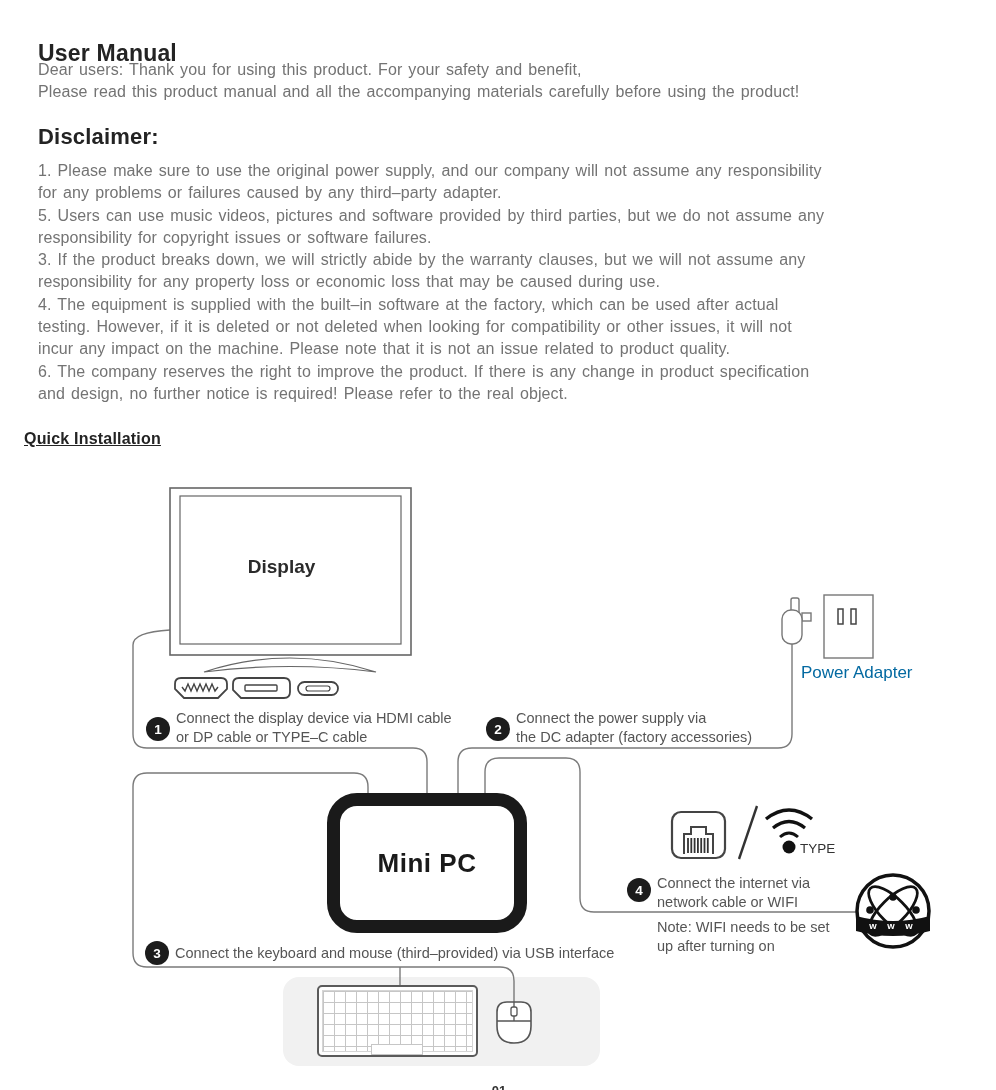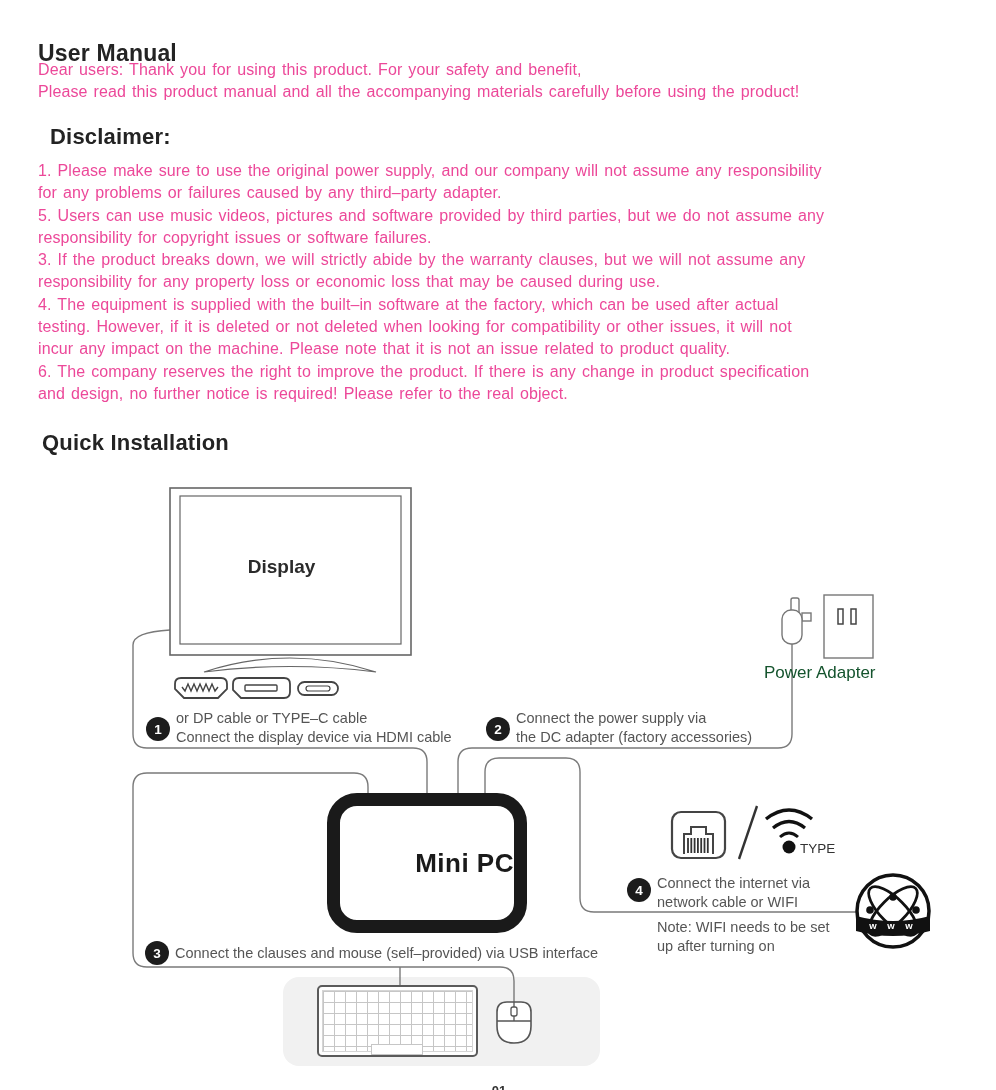--- a/index.html
+++ b/index.html
@@ -1,49 +1,49 @@
 <!DOCTYPE html>
 <html><head>
 <meta charset="utf-8">
 <style>
   html,body{margin:0;padding:0;background:#fff;}
   .page{position:relative;width:996px;height:1090px;background:#ffffff;overflow:hidden;
         font-family:"Liberation Sans", sans-serif;color:#3d3d3d;}
   .abs{position:absolute;}
   h1,h2{margin:0;font-weight:700;color:#232323;}
   .h-title{left:38px;top:40px;font-size:23px;letter-spacing:.2px;}
-  .h-disc{left:38px;top:124px;font-size:22px;letter-spacing:.2px;margin-left:12px;}
-  .h-quick{left:42px;top:430px;font-size:22px;letter-spacing:.2px;}
-  .bodyline{left:38px;width:924px;font-size:16px;line-height:22.3px;color:#ec4899;
+  .h-disc{left:38px;top:124px;font-size:22px;letter-spacing:.2px;}
+  .h-quick{left:24px;top:430px;font-size:16px;letter-spacing:.2px;text-decoration:underline;}
+  .bodyline{left:38px;width:924px;font-size:16px;line-height:22.3px;color:#737373;
             letter-spacing:.1px;word-spacing:1.5px;}
   .intro{top:59px;}
   .disc{top:160px;}
   
   .pad{left:283px;top:977px;width:317px;height:89px;background:#f1f1f1;border-radius:16px;}
   .diagram-svg{left:0;top:470px;}
   .display-label{left:180px;top:556px;width:203px;text-align:center;
                  font-size:19px;font-weight:700;color:#2b2b2b;}
   .minipc{left:327px;top:793px;width:200px;height:140px;box-sizing:border-box;
           border:13px solid #1a1a1a;border-radius:30px;background:#fff;
-          display:flex;align-items:center;justify-content:flex-end;}
+          display:flex;align-items:center;justify-content:center;}
   .minipc span{font-size:26px;font-weight:700;color:#1a1a1a;letter-spacing:.5px;}
   .keyboard{left:317px;top:985px;width:161px;height:72px;background:#fff;
             border:2px solid #5a5a5a;border-radius:5px;box-sizing:border-box;}
   .keys{position:absolute;left:3px;top:3px;right:3px;bottom:3px;
         background-image:repeating-linear-gradient(to right,#c6c6c6 0 1px,transparent 1px 11px),
                          repeating-linear-gradient(to bottom,#c6c6c6 0 1px,transparent 1px 11px);
         border:1px solid #d5d5d5;}
   .spacebar{position:absolute;left:52px;top:57px;width:50px;height:9px;background:#fff;
             border:1px solid #c6c6c6;}
   .step-circle{width:24px;height:24px;border-radius:50%;background:#1c1c1c;color:#fff;
                display:flex;align-items:center;justify-content:center;
                font-size:13.5px;font-weight:700;}
   .step-text{font-size:14.5px;line-height:19px;color:#555;white-space:nowrap;}
   .note-text{font-size:14.5px;line-height:18.5px;color:#555;white-space:nowrap;}
-  .pa-label{left:764px;top:663px;font-size:17px;color:#14532d;white-space:nowrap;}
+  .pa-label{left:801px;top:663px;font-size:17px;color:#0369a1;white-space:nowrap;}
   .wifi-label{left:800px;top:841px;font-size:13.5px;color:#333;}
   .pagenum{left:486px;top:1083px;width:26px;height:7px;overflow:hidden;
            font-size:13px;font-weight:700;color:#333;text-align:center;}
 </style>
 </head>
 <body>
 
 <div class="page">
 
   <h1 class="abs h-title">User Manual</h1>
@@ -163,33 +163,33 @@
     <div class="keys"></div>
     <div class="spacebar"></div>
   </div>
 
   <div class="abs pa-label">Power Adapter</div>
 
   <div class="abs wifi-label">TYPE</div>
 
   <div class="abs step-circle" style="left:146px;top:717px;">1</div>
   <div class="abs step-text" style="left:176px;top:709px;">
+    <div>Connect the display device via HDMI cable</div>
     <div>or DP cable or TYPE–C cable</div>
-    <div>Connect the display device via HDMI cable</div>
   </div>
 
   <div class="abs step-circle" style="left:486px;top:717px;">2</div>
   <div class="abs step-text" style="left:516px;top:709px;">
     <div>Connect the power supply via</div>
     <div>the DC adapter (factory accessories)</div>
   </div>
 
   <div class="abs step-circle" style="left:145px;top:941px;">3</div>
   <div class="abs step-text" style="left:175px;top:944px;">
-    <div>Connect the clauses and mouse (self–provided) via USB interface</div>
+    <div>Connect the keyboard and mouse (third–provided) via USB interface</div>
   </div>
 
   <div class="abs step-circle" style="left:627px;top:878px;">4</div>
   <div class="abs step-text" style="left:657px;top:874px;">
     <div>Connect the internet via</div>
     <div>network cable or WIFI</div>
   </div>
 
   <div class="abs note-text" style="left:657px;top:918px;">
     <div>Note: WIFI needs to be set</div>

